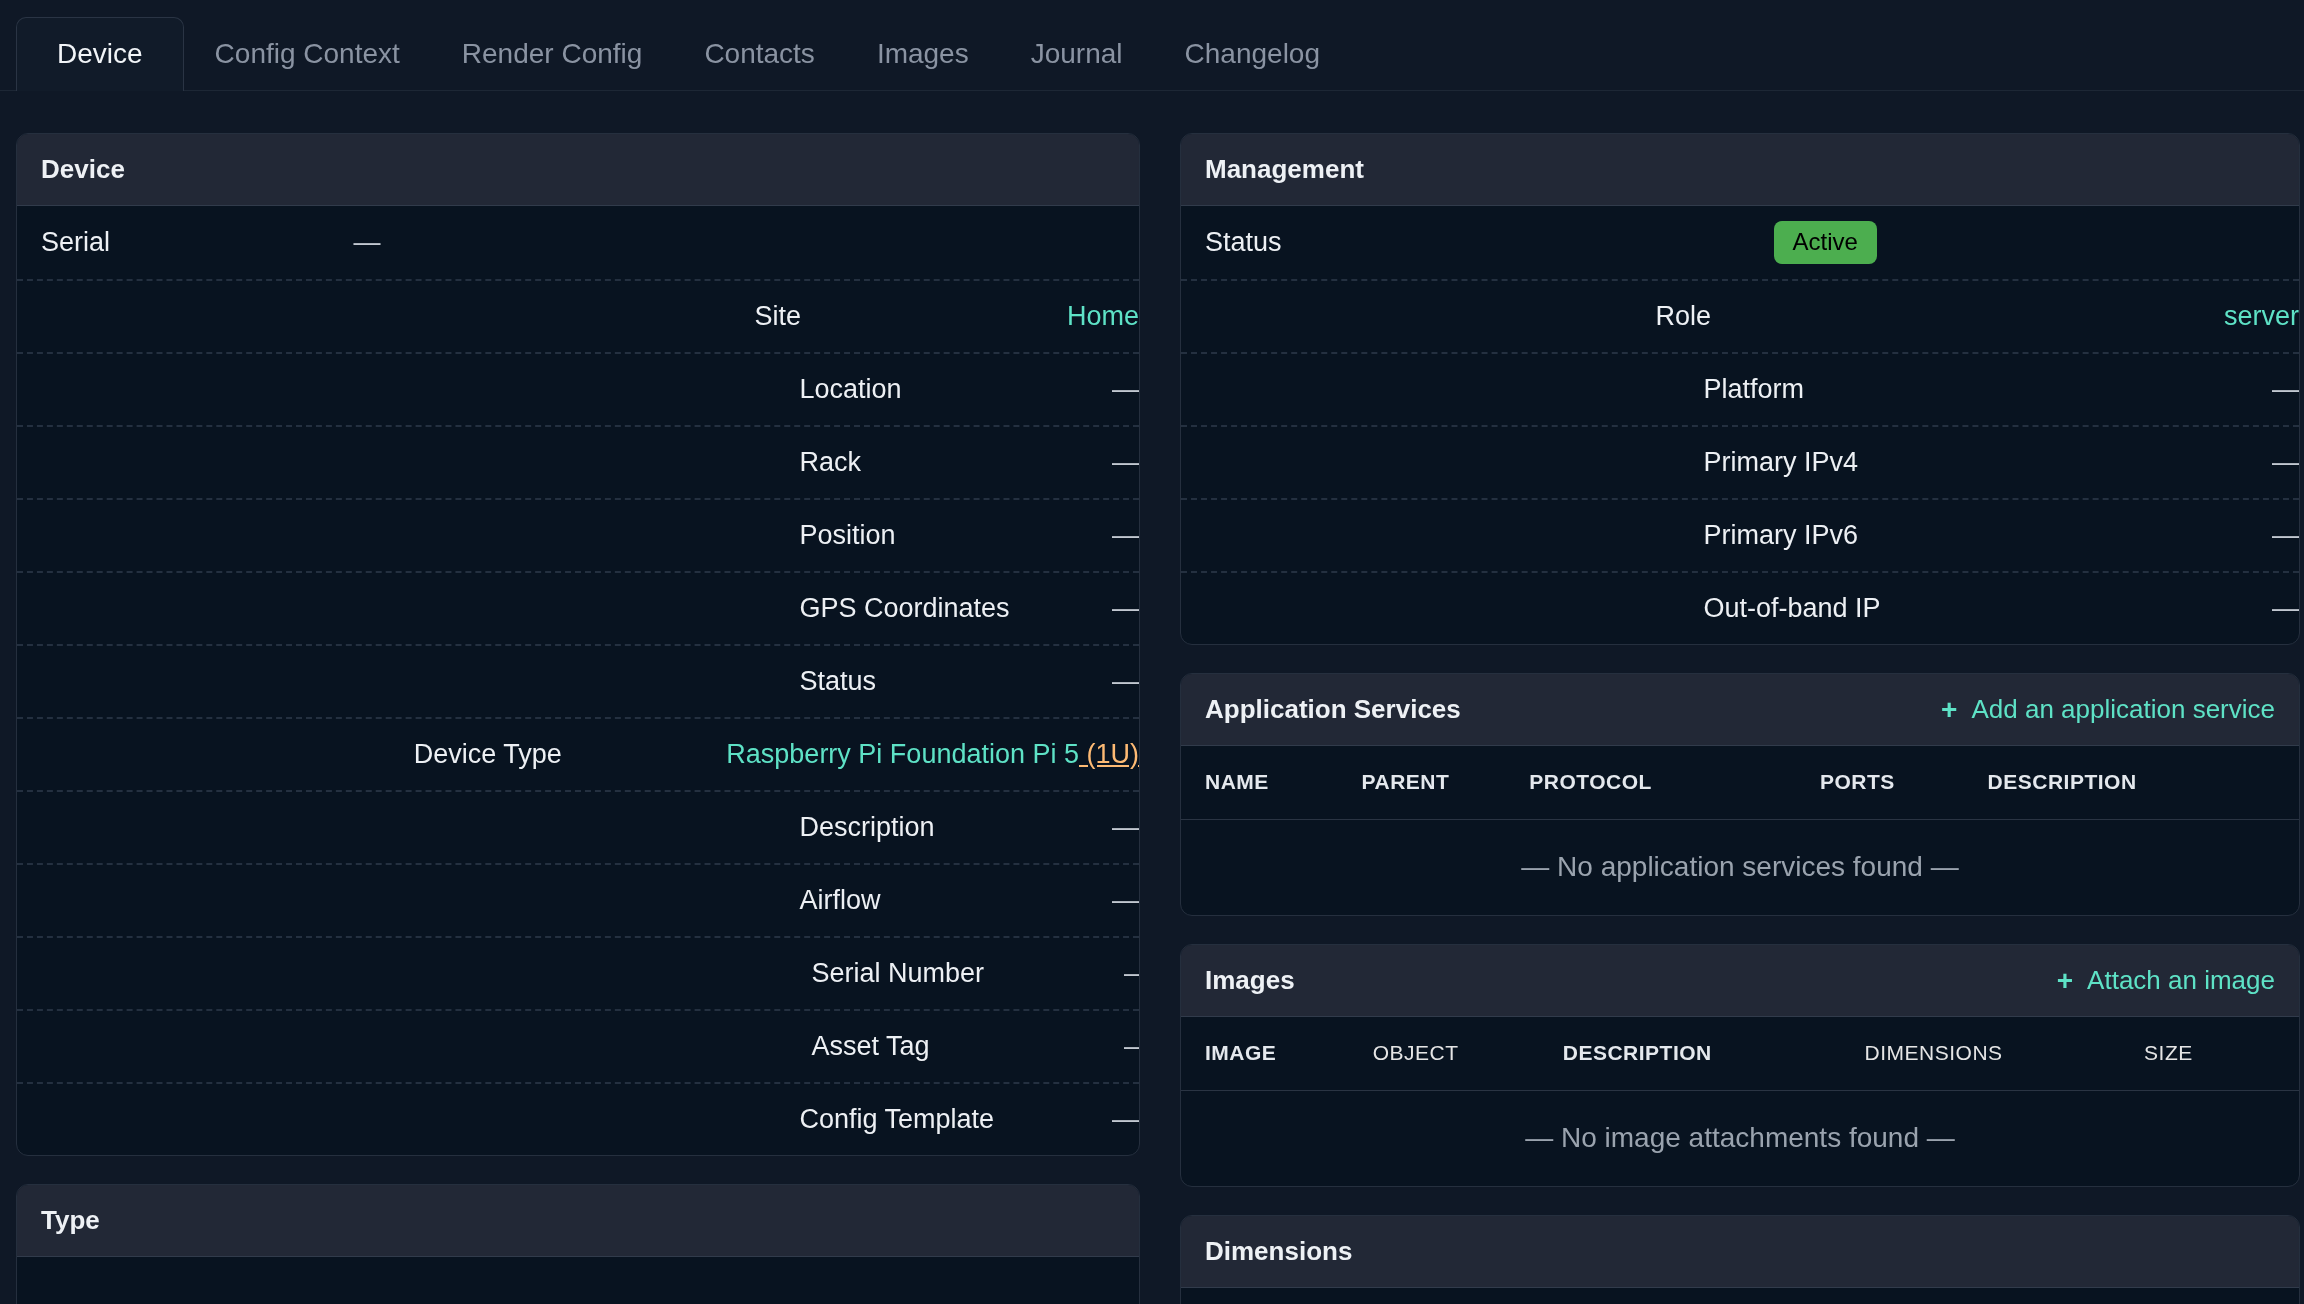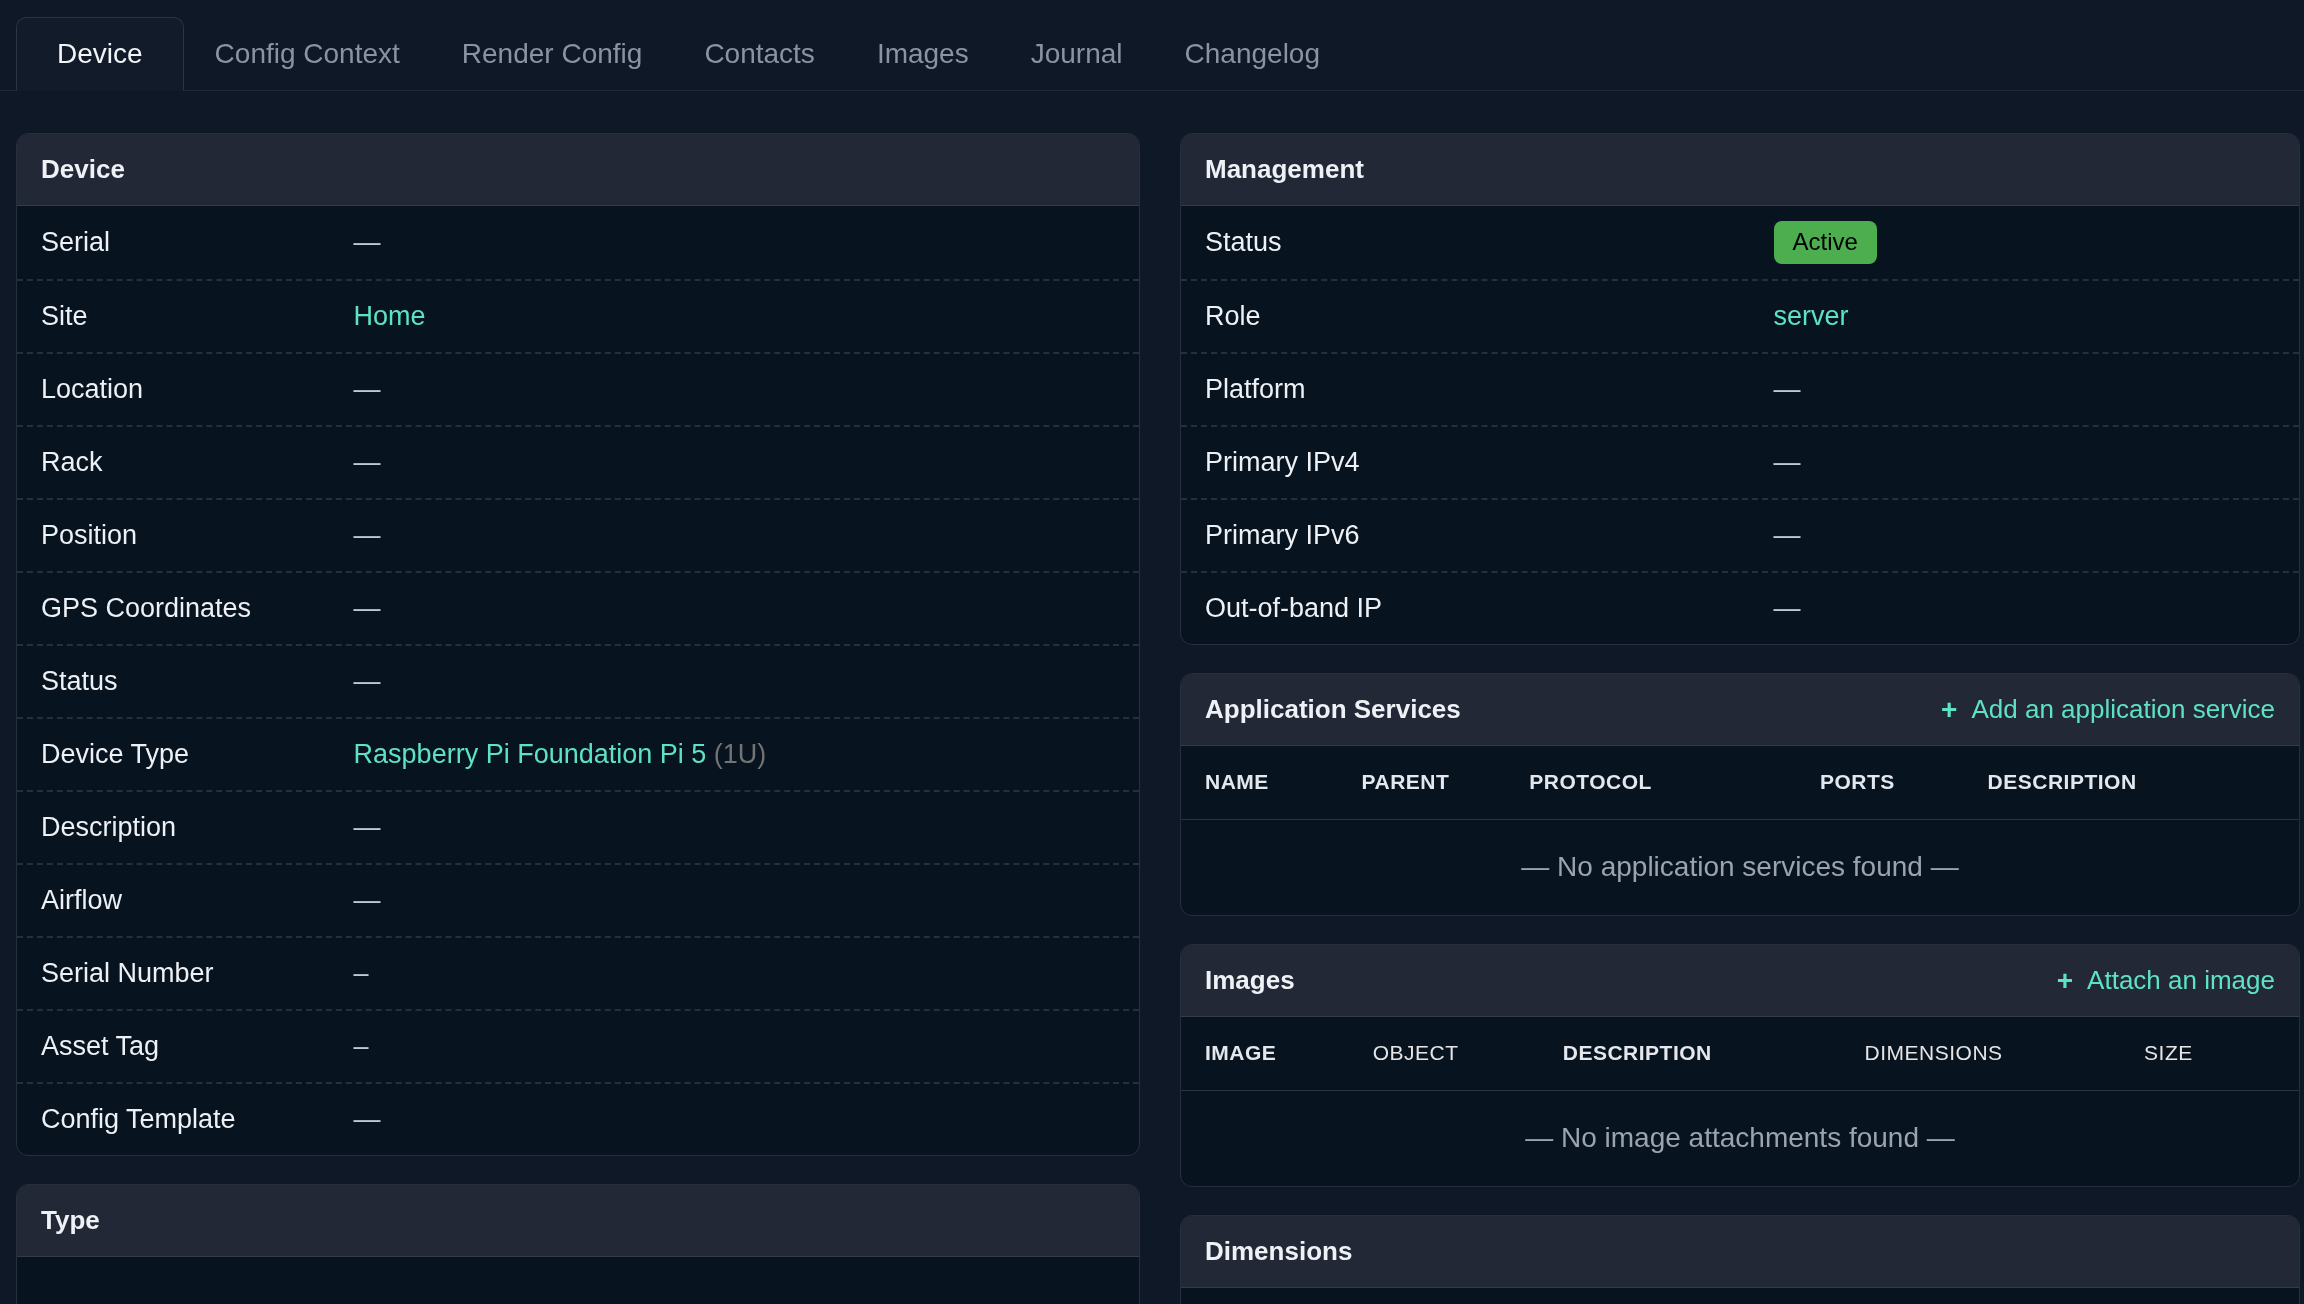--- a/index.html
+++ b/index.html
@@ -86,39 +86,39 @@
   .plus-icon { font-weight: 700; font-size: 28px; line-height: 1; }
 
   .stub-body { height: 120px; }
 
   
   .attr-row {
     display: flex;
     align-items: center;
     min-height: 73px;
   }
-  .attr-row + .attr-row { border-top: 2px dashed #243040; }
+  .attr-row + .attr-row { border-top: 2px dashed #243040; justify-content: flex-end; }
   .attr-label {
     width: 30%;
     flex: none;
     padding-left: 24px;
     font-size: 27px;
     color: #EDF0F4;
   }
   .card--management .attr-label { width: 53%; }
   .attr-value {
     font-size: 27px;
     color: #C2C8D1;
   }
   .link {
     color: #5EE2C6;
     text-decoration: none;
     cursor: pointer;
   }
-  .suffix { color: #737373; }
+  .suffix { color: #fdba74; text-decoration: underline; }
   .badge-success {
     display: inline-block;
     background: #4CAE4F;
     color: #000000;
     font-size: 24px;
     padding: 8px 19px;
     border-radius: 8px;
     line-height: 1.1;
   }
 

